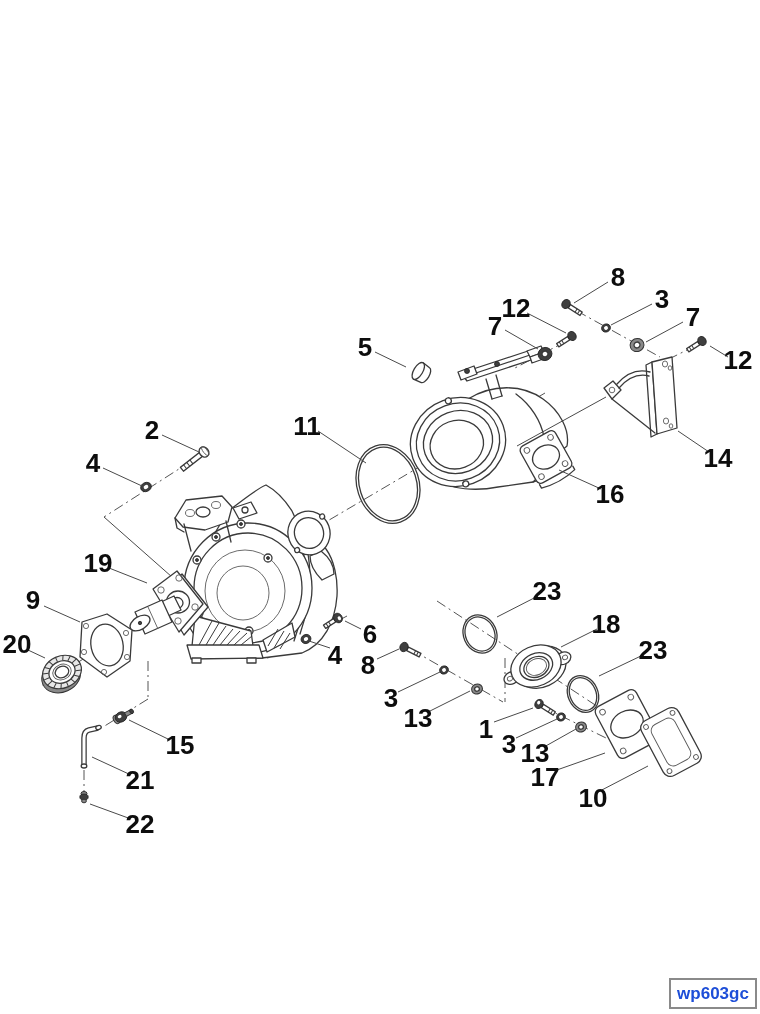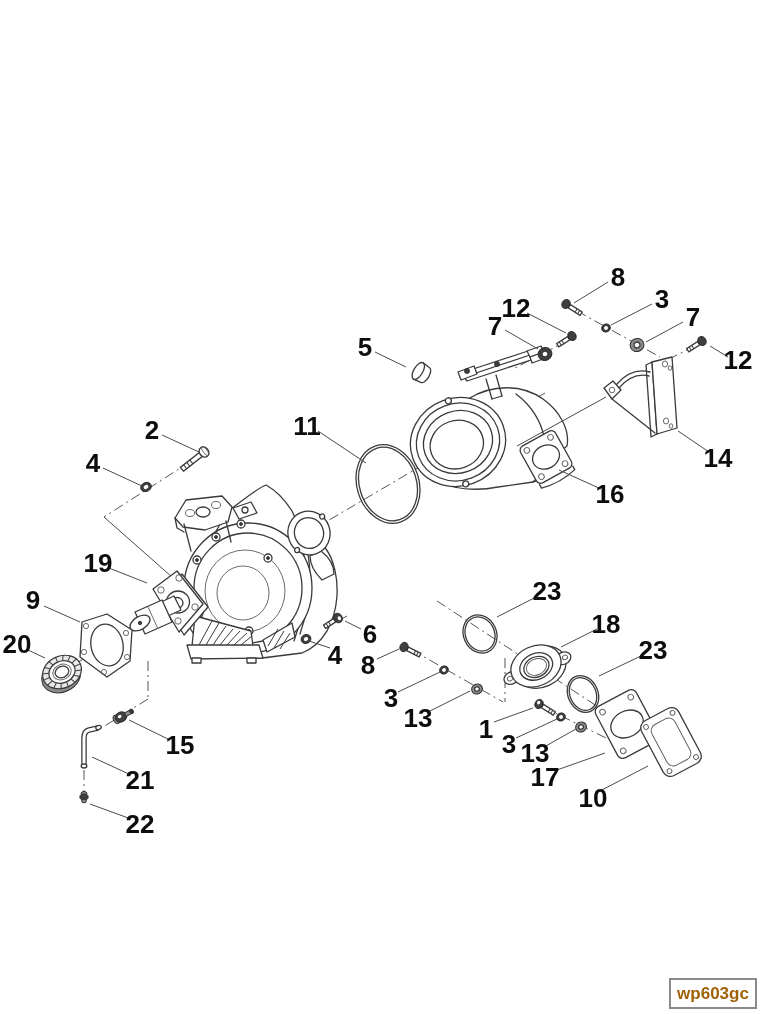--- a/index.html
+++ b/index.html
@@ -11,21 +11,21 @@
   .fw{fill:#ffffff;stroke:#3a3a3a;stroke-width:1.3;stroke-linejoin:round;}
   .fg{fill:#e8e8e8;stroke:#3a3a3a;stroke-width:1.2;stroke-linejoin:round;}
   .dk{fill:#3f3f3f;stroke:#222;stroke-width:0.8;}
   .md{fill:#8a8a8a;stroke:#333;stroke-width:1;}
   .cl{stroke:#555;stroke-width:1;fill:none;stroke-dasharray:10 4 2 4;}
   .ld{stroke:#4a4a4a;stroke-width:1;fill:none;}
   .hl{stroke:#3a3a3a;stroke-width:1;}
   .callout{font:bold 26px "Liberation Sans",sans-serif;fill:#0d0d0d;text-anchor:middle;}
   .code-box{position:absolute;left:669px;top:978px;width:84px;height:27px;border:2px solid #8a8a8a;
             background:#fff;display:flex;align-items:center;justify-content:center;
-            font:bold 17px "Liberation Sans",sans-serif;color:#a16207;}
+            font:bold 17px "Liberation Sans",sans-serif;color:#1d4ed8;}
 </style>
 </head>
 <body>
 
 <div class="stage">
 <svg width="760" height="1014" viewBox="0 0 760 1014">
 
   <g>
     <line class="cl" x1="545" y1="393" x2="302" y2="536"></line>
     <line class="cl" x1="207" y1="451" x2="104" y2="517"></line>

